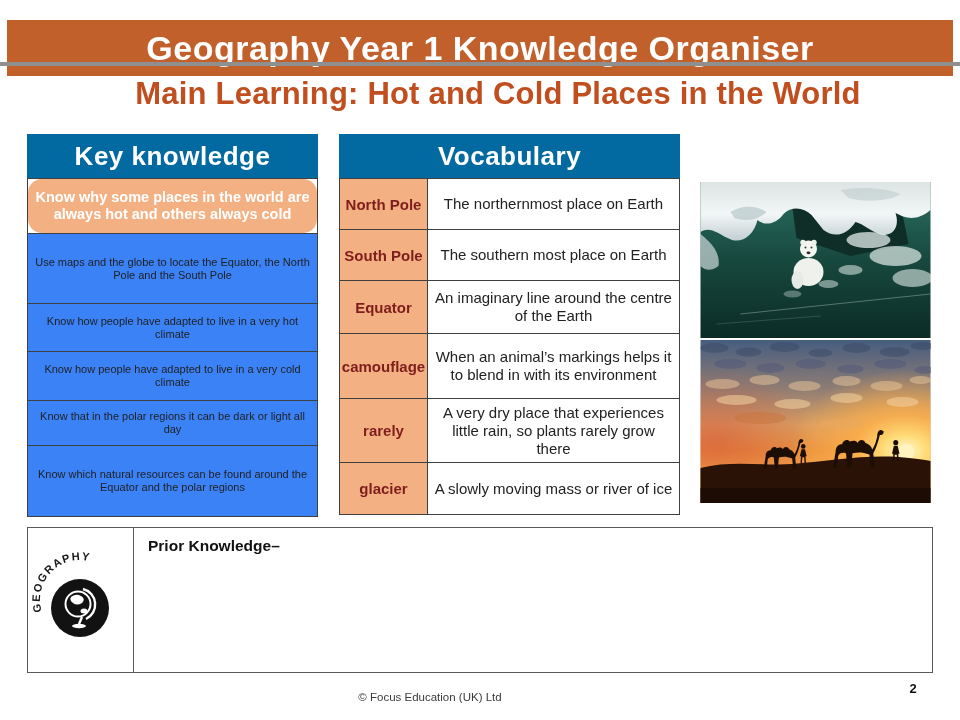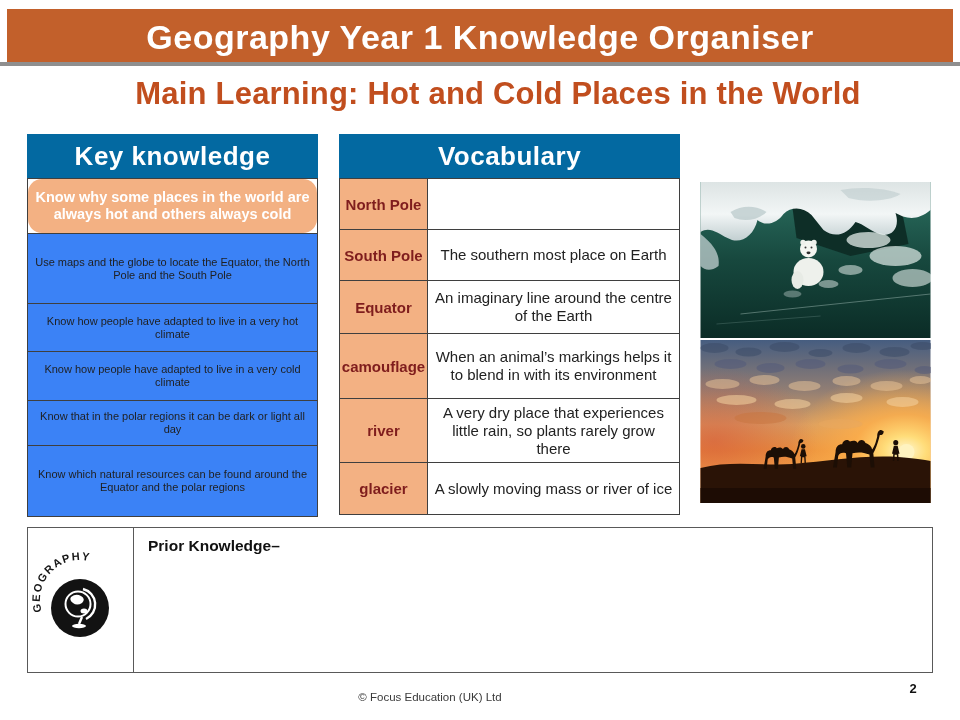--- a/index.html
+++ b/index.html
@@ -4,21 +4,21 @@
 <style>
   html,body{margin:0;padding:0;}
   body{
     width:960px;height:720px;position:relative;overflow:hidden;
     background:#ffffff;font-family:"Liberation Sans","DejaVu Sans",sans-serif;
   }
   .abs{position:absolute;box-sizing:border-box;}
 
   
   .banner{
-    left:7px;top:9px;width:946px;height:56px;background:#c2602b;
+    left:7px;top:20px;width:946px;height:56px;background:#c2602b;
     color:#ffffff;font-size:34px;font-weight:bold;text-align:center;line-height:56px;
     letter-spacing:0.5px;
   }
   .rule{left:0;top:62px;width:960px;height:4px;background:#8f8f8f;}
   .subtitle{
     left:18px;top:76px;width:960px;text-align:center;
     color:#c14e1e;font-size:31px;font-weight:bold;letter-spacing:0.2px;
   }
 
   
@@ -87,35 +87,36 @@
     <div class="kk-row h45">Know that in the polar regions it can be dark or light all day</div>
     <div class="kk-row h71">Know which natural resources can be found around the Equator and the polar regions</div>
   </div>
 </div>
 
 <div class="abs vocab">
   <div class="tbl-head">Vocabulary</div>
   <div class="vocab-body">
     <div class="v-row vh50">
       <div class="v-term">North Pole</div>
+      <div class="v-def">The northernmost place on Earth</div>
     </div>
     <div class="v-row vh50">
       <div class="v-term">South Pole</div>
       <div class="v-def">The southern most place on Earth</div>
     </div>
     <div class="v-row vh52">
       <div class="v-term">Equator</div>
       <div class="v-def">An imaginary line around the centre of the Earth</div>
     </div>
     <div class="v-row vh64">
       <div class="v-term">camouflage</div>
       <div class="v-def">When an animal’s markings helps it to blend in with its environment</div>
     </div>
     <div class="v-row vh63">
-      <div class="v-term">river</div>
+      <div class="v-term">rarely</div>
       <div class="v-def">A very dry place that experiences little rain, so plants rarely grow there</div>
     </div>
     <div class="v-row vh51">
       <div class="v-term">glacier</div>
       <div class="v-def">A slowly moving mass or river of ice</div>
     </div>
   </div>
 </div>
 
 <svg class="abs photo" style="left:700px;top:182px;" width="231" height="156" viewBox="0 0 230 156" role="img">

